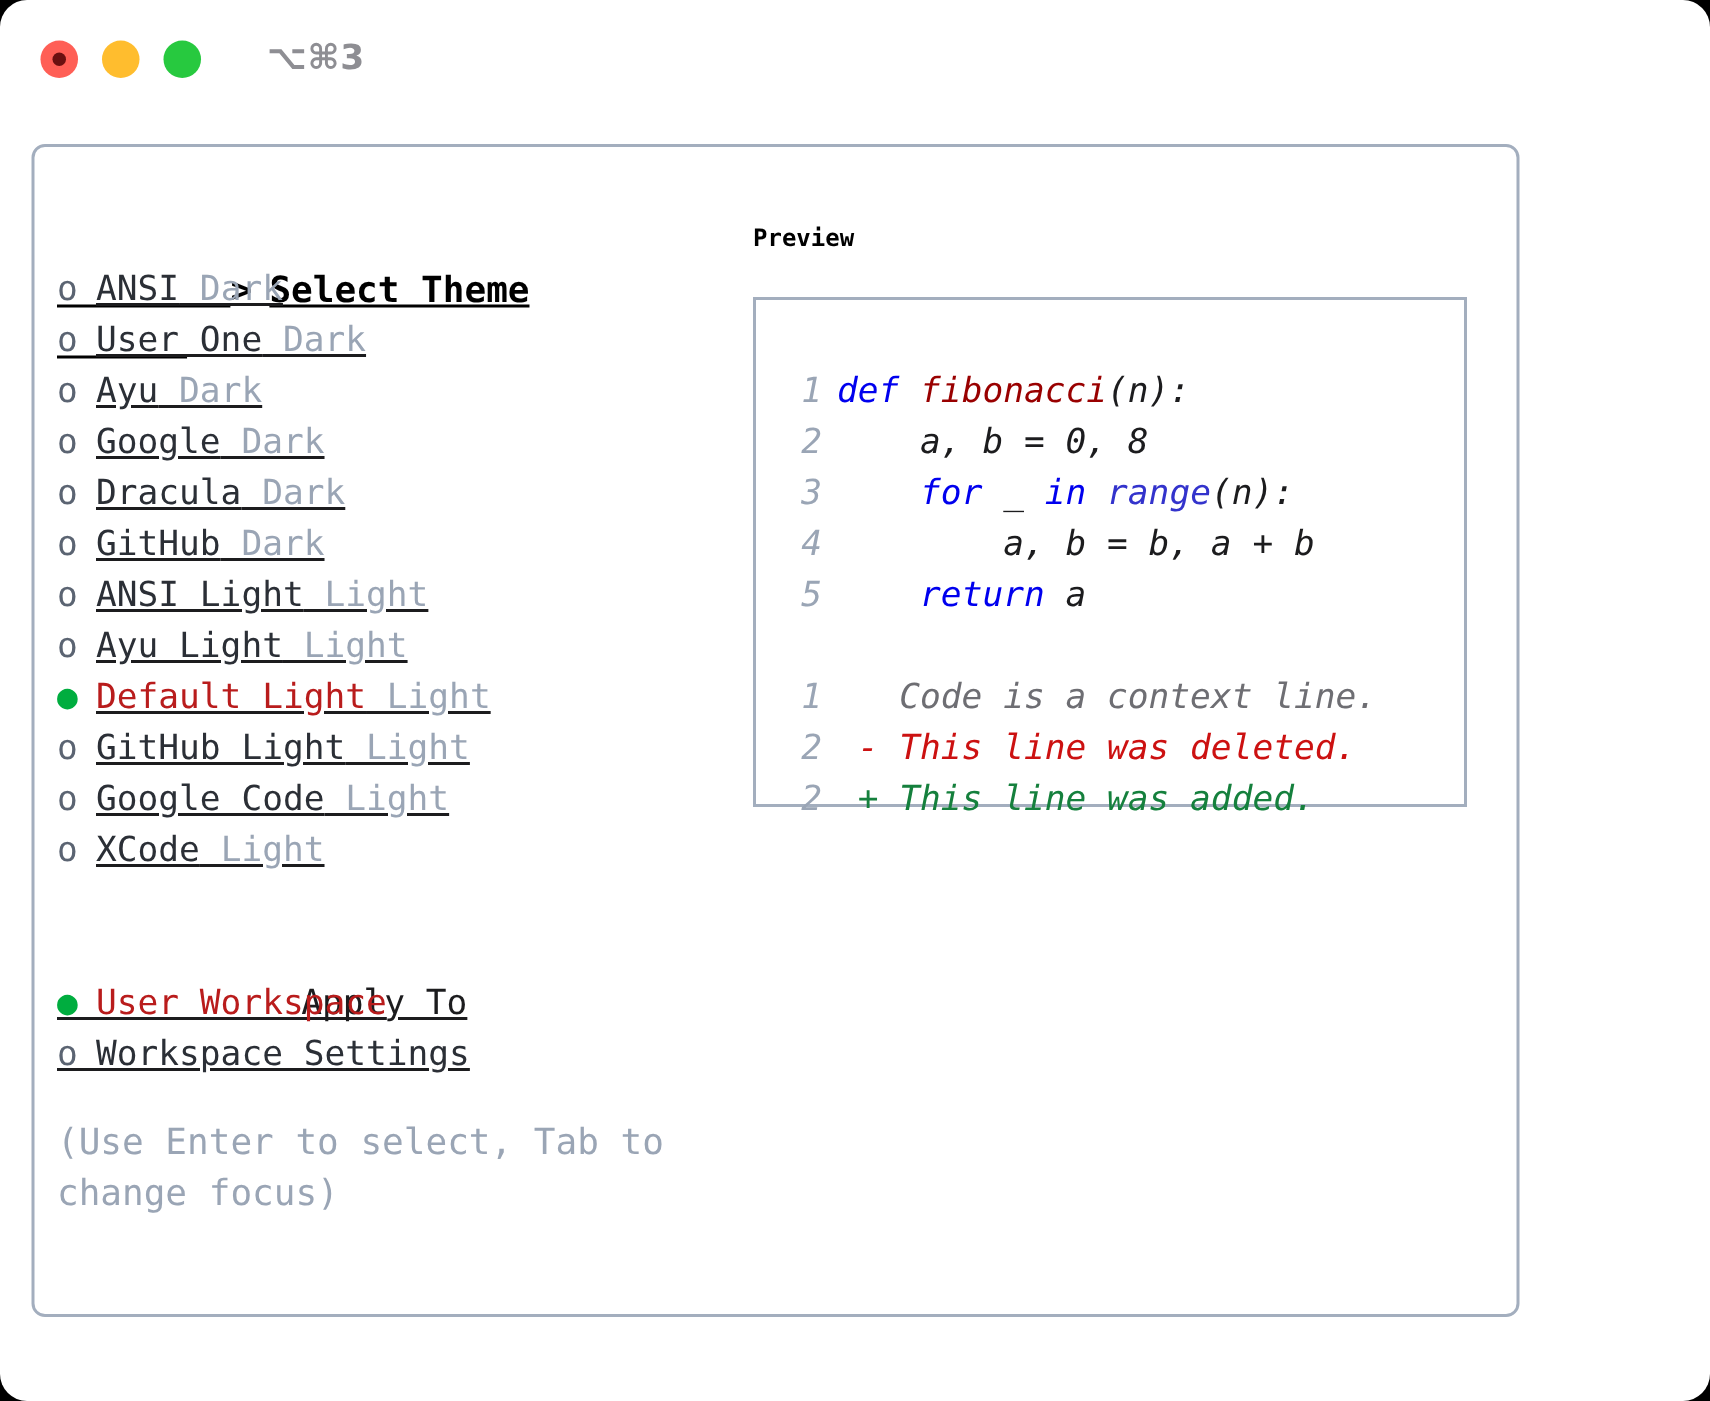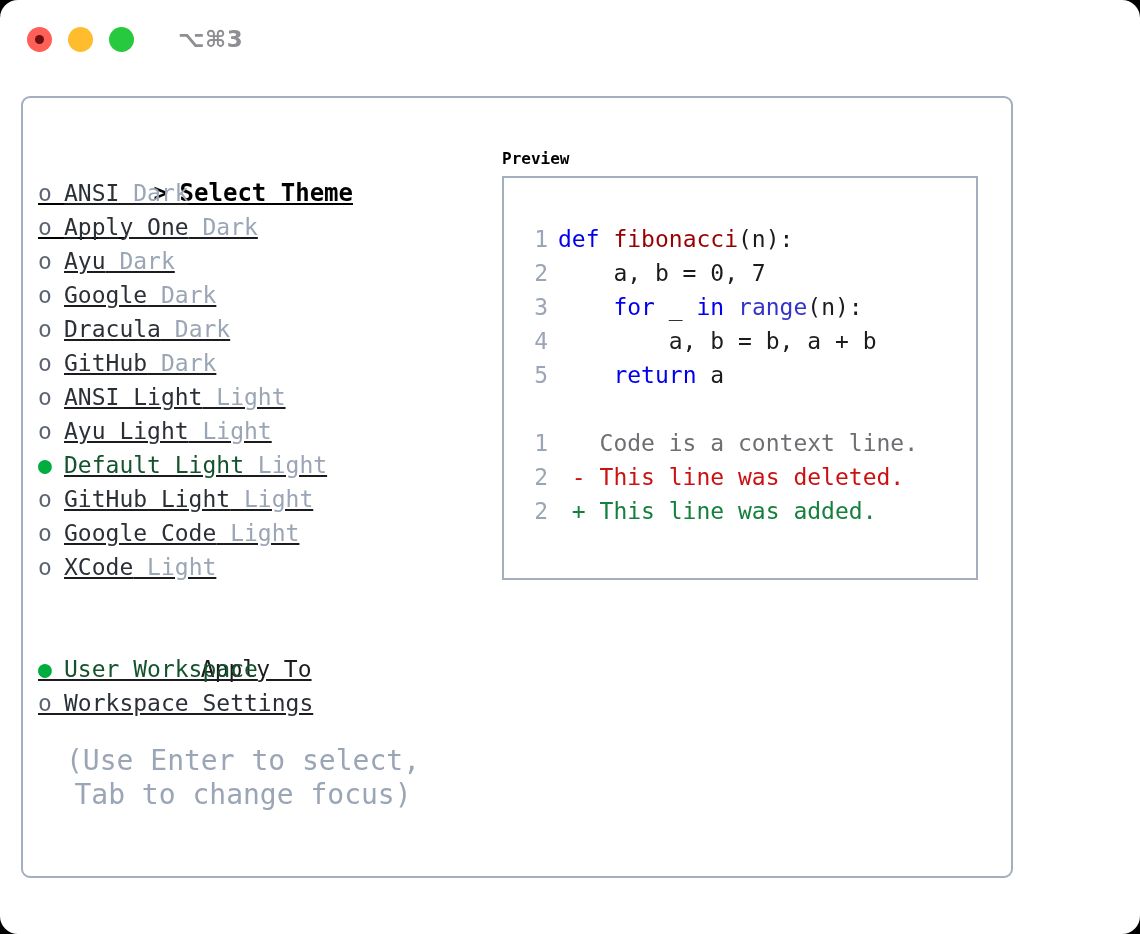--- a/index.html
+++ b/index.html
@@ -109,56 +109,57 @@
   .marker.blank { color: transparent; }
 
   #select-theme-title {
     font-weight: bold;
     color: #000000;
     font-size: 24px;
   }
   #select-theme-title .marker { color: #000000; font-weight: bold; }
 
   .label { color: #2b2f36; }
-  .label.selected { color: #14532d; }
+  .label.selected { color: #b91c1c; }
   .suffix { color: #9aa5b5; }
 
   .section-gap { height: 34px; }
   #apply-to-title { color: #1c1c1e; margin-left: 26px; }
 
   #hint {
     margin-top: 24px;
-    font-size: 28px;
+    font-size: 24px;
     line-height: 34px;
     color: #9aa5b5;
     width: 410px;
     white-space: pre-wrap;
-    text-align: center;
   }
 
   
   #right-pane {
     position: absolute;
     left: 479px;
     top: 44px;
     width: 500px;
   }
   #preview-title {
     font-size: 16px;
     font-weight: bold;
     color: #000000;
     line-height: 34px;
   }
   #preview-box {
+    margin-top: 22px;
     width: 476px;
-    height: 404px;
+    height: 340px;
     border: 2px solid #a3aebe;
     box-sizing: border-box;
     background: #ffffff;
     padding: 44px 0 0 22px;
+    font-style: italic;
   }
   .code-line {
     font-size: 23px;
     line-height: 34px;
     white-space: pre;
   }
   .lineno {
     display: inline-block;
     width: 22px;
     text-align: right;
@@ -193,21 +194,21 @@
   <div id="dialog">
 
     <div id="left-pane">
 
       <div class="row" id="select-theme-title">
         <span class="marker">&gt;</span><span>Select Theme</span>
       </div>
 
       <div id="theme-list">
           <div class="row"><span class="marker dim">o</span><span class="label">ANSI</span><span class="suffix"> Dark</span></div>
-          <div class="row"><span class="marker dim">o</span><span class="label">Apply One</span><span class="suffix"> Dark</span></div>
+          <div class="row"><span class="marker dim">o</span><span class="label">User One</span><span class="suffix"> Dark</span></div>
           <div class="row"><span class="marker dim">o</span><span class="label">Ayu</span><span class="suffix"> Dark</span></div>
           <div class="row"><span class="marker dim">o</span><span class="label">Google</span><span class="suffix"> Dark</span></div>
           <div class="row"><span class="marker dim">o</span><span class="label">Dracula</span><span class="suffix"> Dark</span></div>
           <div class="row"><span class="marker dim">o</span><span class="label">GitHub</span><span class="suffix"> Dark</span></div>
           <div class="row"><span class="marker dim">o</span><span class="label">ANSI Light</span><span class="suffix"> Light</span></div>
           <div class="row"><span class="marker dim">o</span><span class="label">Ayu Light</span><span class="suffix"> Light</span></div>
           <div class="row"><span class="marker sel">●</span><span class="label selected">Default Light</span><span class="suffix"> Light</span></div>
           <div class="row"><span class="marker dim">o</span><span class="label">GitHub Light</span><span class="suffix"> Light</span></div>
           <div class="row"><span class="marker dim">o</span><span class="label">Google Code</span><span class="suffix"> Light</span></div>
           <div class="row"><span class="marker dim">o</span><span class="label">XCode</span><span class="suffix"> Light</span></div>
@@ -225,21 +226,21 @@
         </div>
 
       <div id="hint">(Use Enter to select, Tab to change focus)</div>
     </div>
 
     <div id="right-pane">
       <div id="preview-title">Preview</div>
       <div id="preview-box">
         <div id="preview-code">
             <div class="code-line"><span class="lineno">1</span><span class="kw">def </span><span class="fn">fibonacci</span><span class="plain">(n):</span></div>
-            <div class="code-line"><span class="lineno">2</span><span class="plain">    a, b = 0, 7</span></div>
+            <div class="code-line"><span class="lineno">2</span><span class="plain">    a, b = 0, 8</span></div>
             <div class="code-line"><span class="lineno">3</span><span class="plain">    </span><span class="kw">for</span><span class="plain"> _ </span><span class="kw">in</span><span class="plain"> </span><span class="builtin">range</span><span class="plain">(n):</span></div>
             <div class="code-line"><span class="lineno">4</span><span class="plain">        a, b = b, a + b</span></div>
             <div class="code-line"><span class="lineno">5</span><span class="plain">    </span><span class="kw">return</span><span class="plain"> a</span></div>
           </div>
         <div class="blank-line"></div>
         <div id="preview-diff">
             <div class="code-line"><span class="lineno">1</span><span class="ctx">   Code is a context line.</span></div>
             <div class="code-line"><span class="lineno">2</span><span class="del"> - This line was deleted.</span></div>
             <div class="code-line"><span class="lineno">2</span><span class="add"> + This line was added.</span></div>
           </div>

